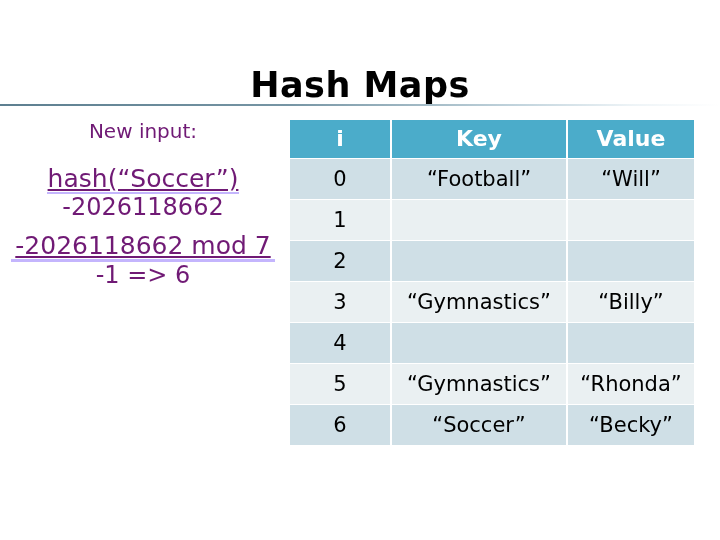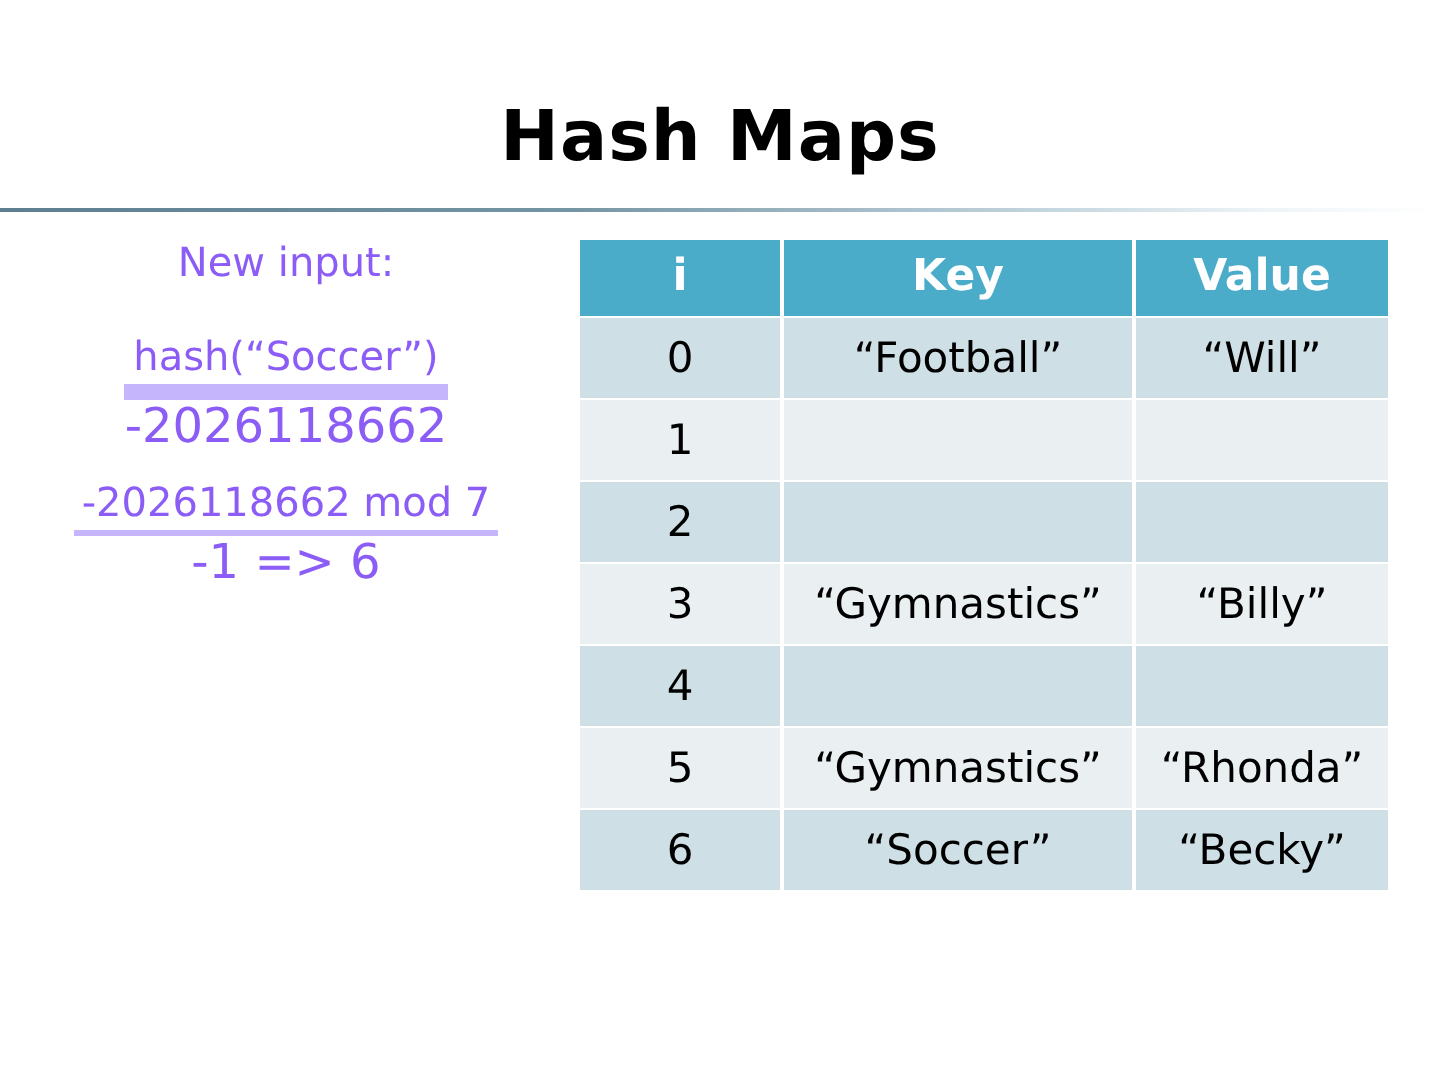--- a/index.html
+++ b/index.html
@@ -12,21 +12,21 @@
     background: #ffffff;
     font-family: "DejaVu Sans", sans-serif;
     overflow: hidden;
     position: relative;
   }
 
   
   #slide-title {
     position: absolute;
     left: 0;
-    top: 52px;
+    top: 68px;
     width: 720px;
     text-align: center;
     font-family: "DejaVu Sans", sans-serif;
     font-weight: bold;
     font-size: 35px;
     letter-spacing: 0.5px;
     color: #000000;
     line-height: 1;
   }
 
@@ -45,40 +45,41 @@
                 #ffffff 100%);
   }
 
   
   #left-panel {
     position: absolute;
     left: 4px;
     top: 118px;
     width: 278px;
     text-align: center;
-    color: #8b5cf6;
+    color: #701a75;
   }
 
   .note-line {
     font-size: 20px;
     line-height: 26px;
     white-space: nowrap;
   }
 
   .frac-block {
     display: inline-block;
     text-align: center;
   }
   .frac-top {
-    font-size: 20px;
+    font-size: 25px;
     line-height: 25px;
     white-space: nowrap;
-    border-bottom: 8px solid #c4b5fd;
+    border-bottom: 2px solid #c4b5fd;
     padding: 0 1px 1px 1px;
     display: block;
+    text-decoration: underline;
   }
   .frac-bottom {
     font-size: 24px;
     line-height: 27px;
     white-space: nowrap;
     display: block;
   }
 
   #hash-calc { margin-top: 22px; }
   #mod-calc  { margin-top: 12px; }

